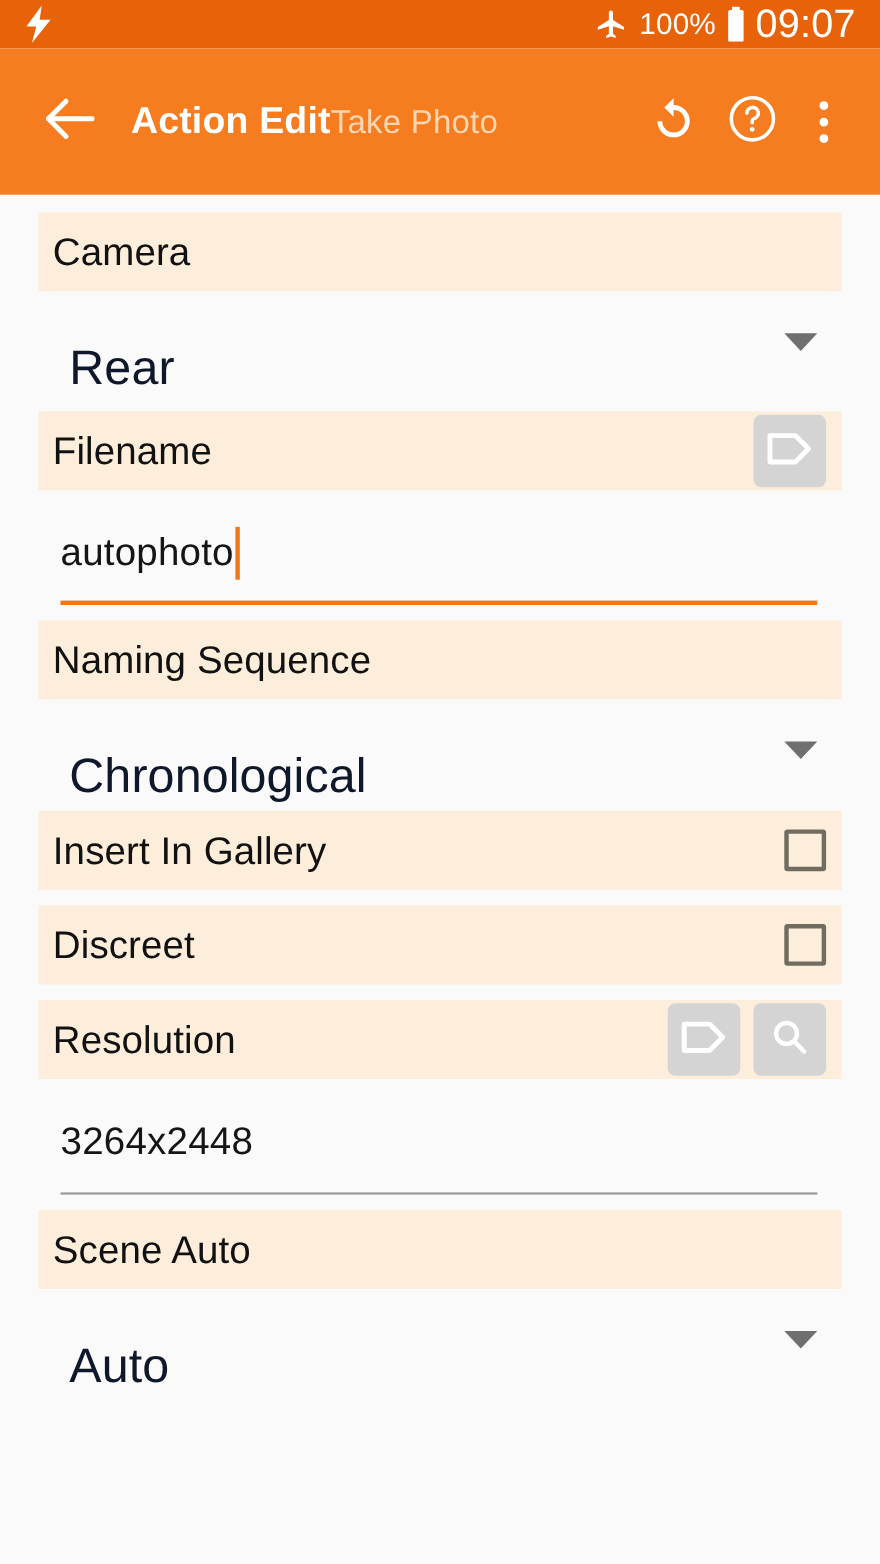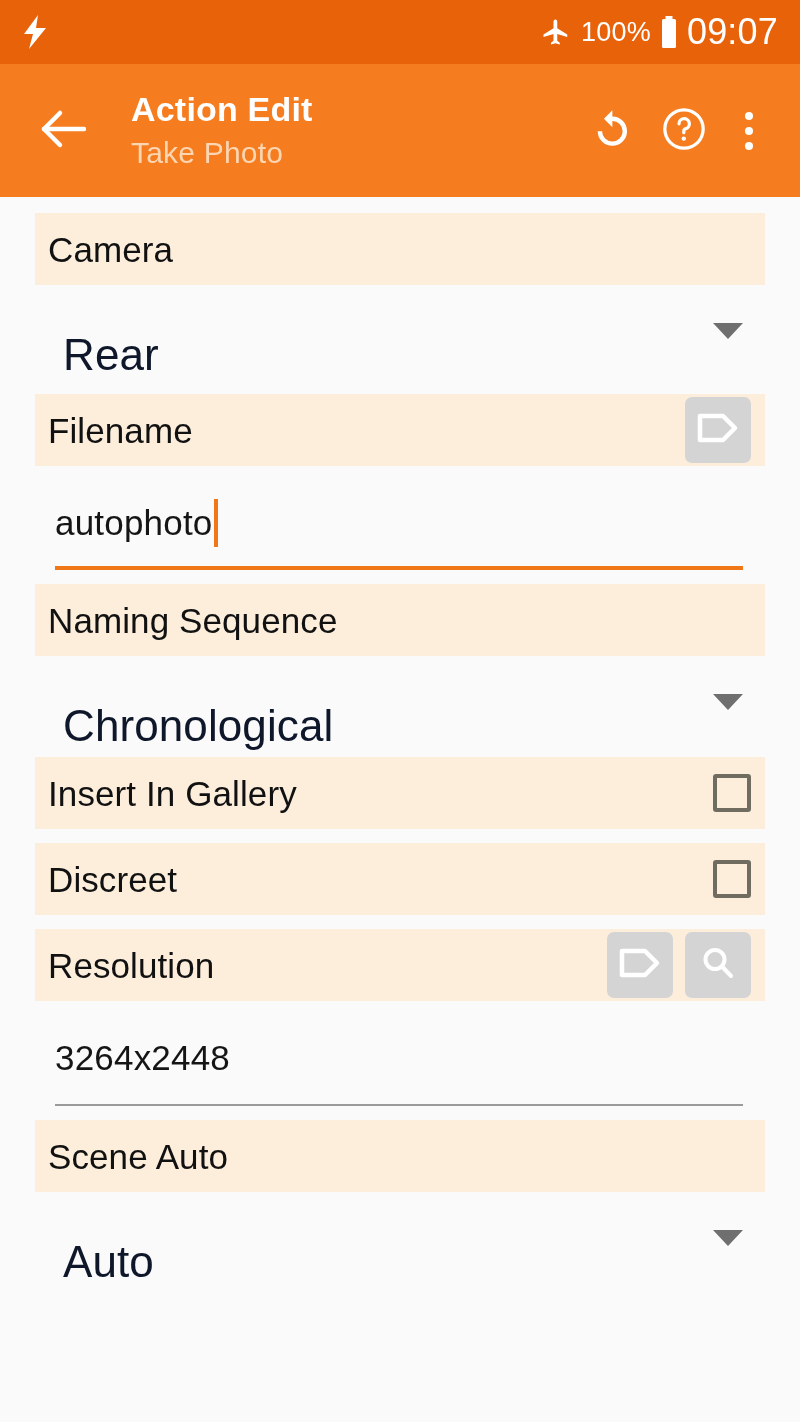--- a/index.html
+++ b/index.html
@@ -11,21 +11,21 @@
   }
 
   body {
     font-family: "Liberation Sans", sans-serif;
     background: #fafafa;
     -webkit-font-smoothing: antialiased;
   }
 
   
   .status-bar {
-    height: 64px;
+    height: 44px;
     background: #e8620a;
     display: flex;
     align-items: center;
     padding: 0 22px;
     color: #ffffff;
   }
   .status-left {
     display: flex;
     align-items: center;
     gap: 10px;
@@ -55,23 +55,23 @@
   }
   .back-btn {
     width: 58px;
     height: 58px;
     display: flex;
     align-items: center;
     justify-content: center;
     flex: 0 0 auto;
   }
   .titles {
-    margin-left: 39px;
-    display: flex;
-    flex-direction: column;
+    margin-left: 27px;
+    display: flex;
+    flex-direction: row;
     flex: 1 1 auto;
     min-width: 0;
   }
   .title-main {
     color: #ffffff;
     font-size: 34px;
     font-weight: bold;
     line-height: 1.23;
     letter-spacing: 0.2px;
   }

